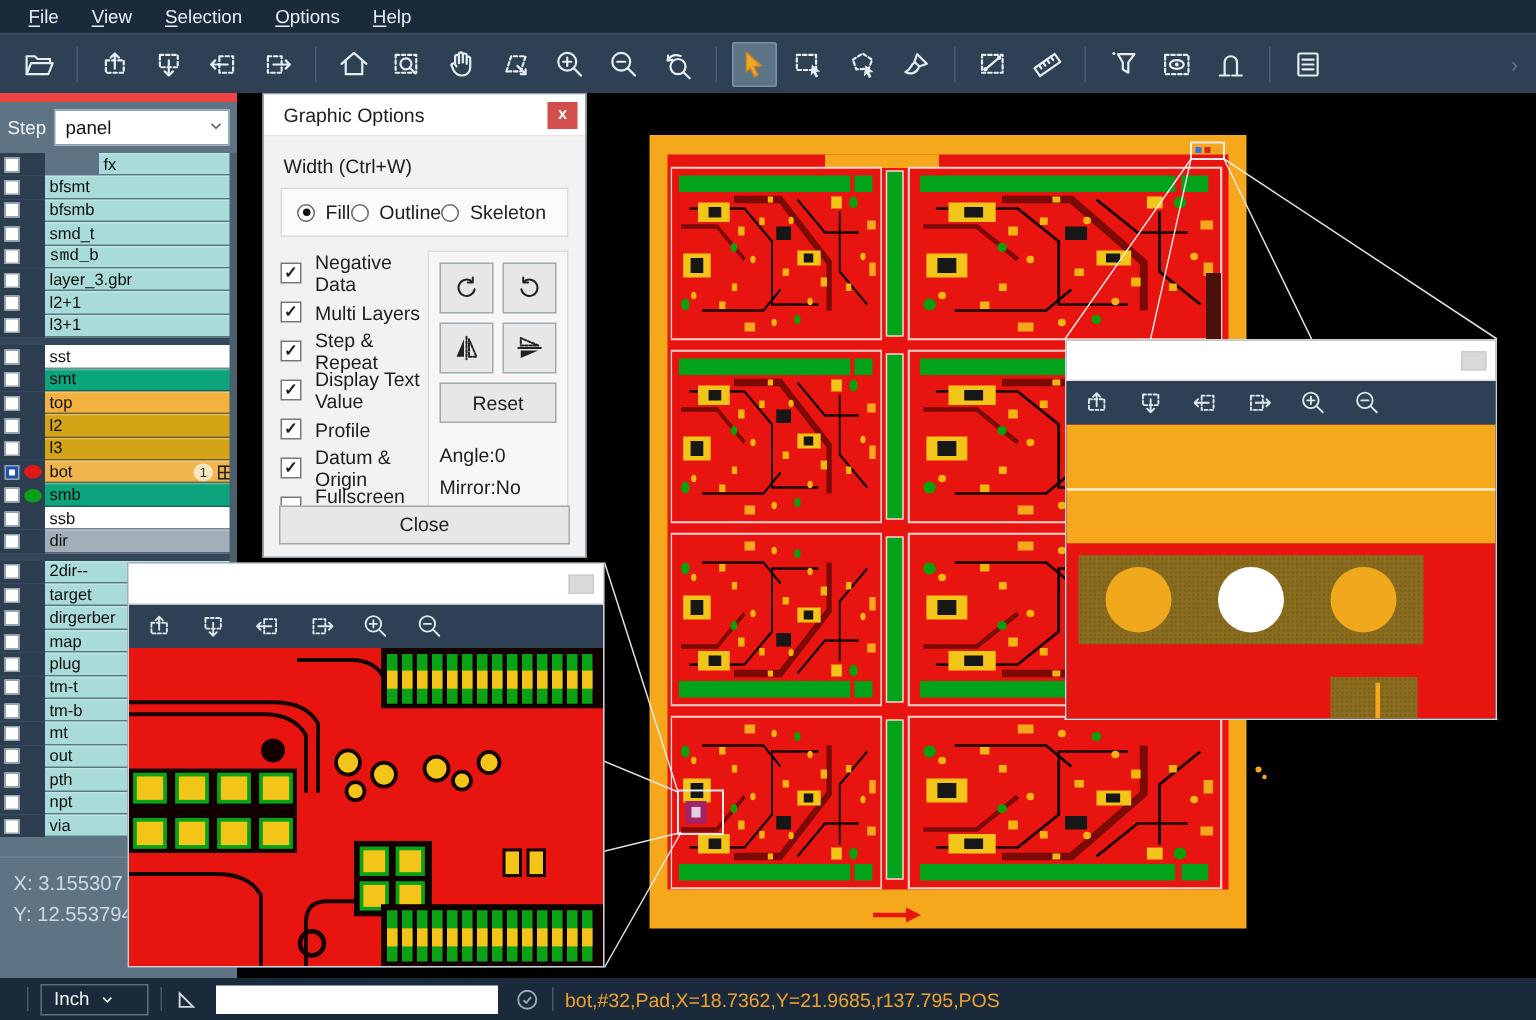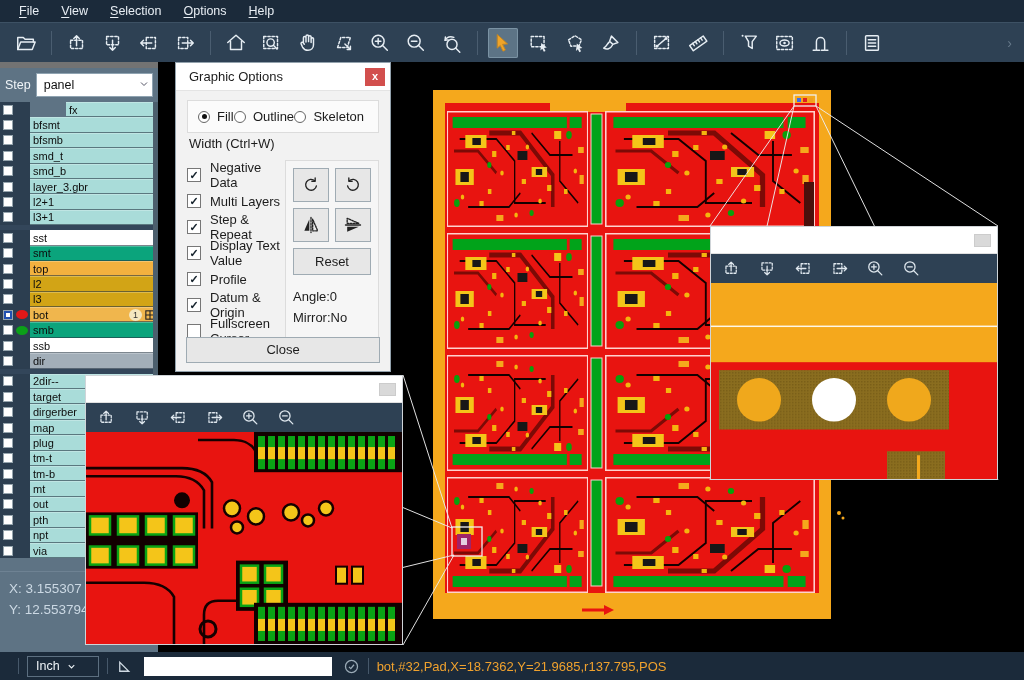--- a/index.html
+++ b/index.html
@@ -1,18 +1,18 @@
 <!DOCTYPE html>
 <html><head>
 <meta charset="utf-8">
 <style>
   * { box-sizing: border-box; margin: 0; padding: 0; }
   html,body { width:1024px; height:680px; overflow:hidden; }
   body { font-family:"Liberation Sans", sans-serif; }
-  #app { position:relative; width:1024px; height:680px; background:#737373; overflow:hidden; }
+  #app { position:relative; width:1024px; height:680px; background:#ef4444; overflow:hidden; }
 
   
   #menubar { position:absolute; top:0; left:0; right:0; height:22px; background:#1b2a3a;
              display:flex; align-items:center; padding-left:8px; z-index:4; }
   .menu-item { color:#e8eef4; font-size:12.5px; padding:0 11px; height:22px; line-height:22px; cursor:default; }
   .menu-item u { text-decoration:underline; text-underline-offset:2px; }
 
   
   #toolbar { position:absolute; top:22px; left:0; right:0; height:40px; background:#2e4154;
              border-top:1px solid #3d5164; display:flex; align-items:center; padding:0 8px; z-index:4; }
@@ -350,21 +350,21 @@
             <span class="cb"></span>
           </span>
           <span class="label-cell" style="background: rgb(169, 220, 217);">
             <span>smd_t</span>
           </span>
         </div>
         <div class="layer-row">
           <span class="cb-col">
             <span class="cb"></span>
           </span>
-          <span class="label-cell" style="background: rgb(169, 220, 217);">
+          <span class="label-cell" style="background: rgb(169, 220, 217); font-family: Liberation Mono, monospace;">
             <span>smd_b</span>
           </span>
         </div>
         <div class="layer-row">
           <span class="cb-col">
             <span class="cb"></span>
           </span>
           <span class="label-cell" style="background: rgb(169, 220, 217);">
             <span>layer_3.gbr</span>
           </span>
@@ -930,35 +930,35 @@
       </svg>
     </div>
   </div>
 
   <div id="dialog">
     <div class="dlg-title">
       <span>Graphic Options</span>
     </div>
     <div class="dlg-close">x</div>
     <div class="dlg-body">
+      <div id="dlg-width-label">Width (Ctrl+W)</div>
       <div id="radio-box">
           <span class="radio">
             <span class="rdot sel"></span>
             <span>Fill</span>
           </span>
           <span class="radio">
             <span class="rdot"></span>
             <span>Outline</span>
           </span>
           <span class="radio">
             <span class="rdot"></span>
             <span>Skeleton</span>
           </span>
         </div>
-      <div id="dlg-width-label">Width (Ctrl+W)</div>
       <div id="dlg-main">
         <div id="dlg-checks">
             <div class="chk-row">
               <span class="cbx">✓</span>
               <span>Negative Data</span>
             </div>
             <div class="chk-row">
               <span class="cbx">✓</span>
               <span>Multi Layers</span>
             </div>

